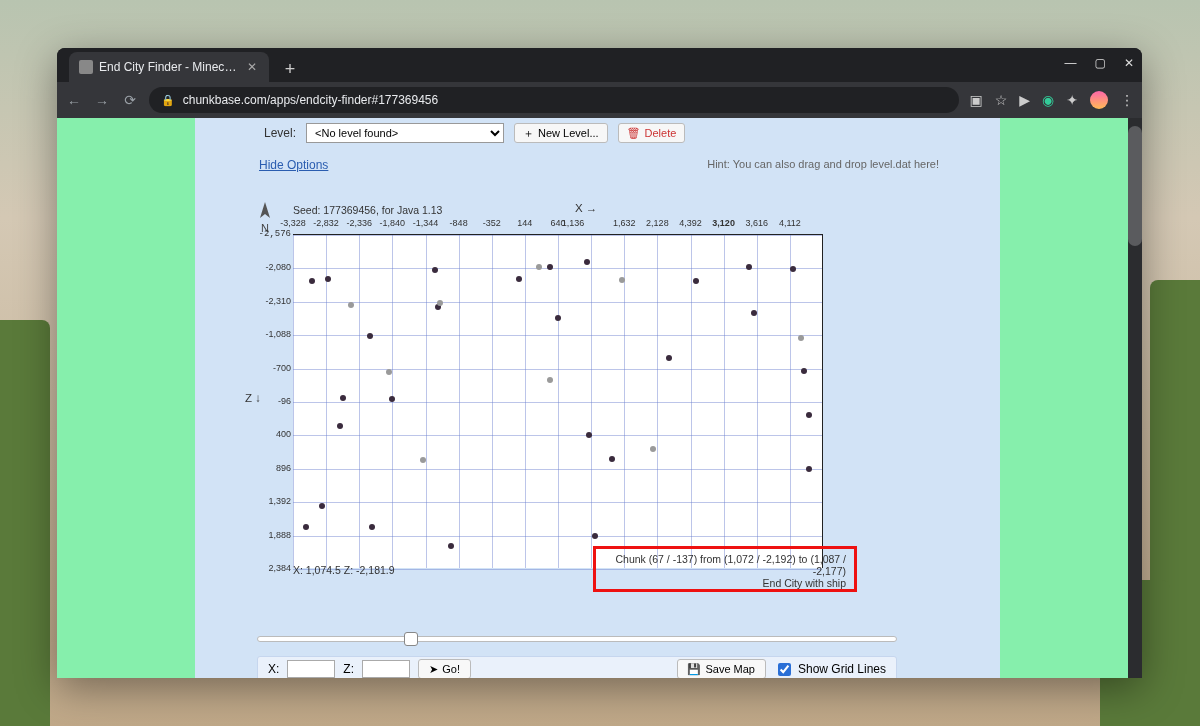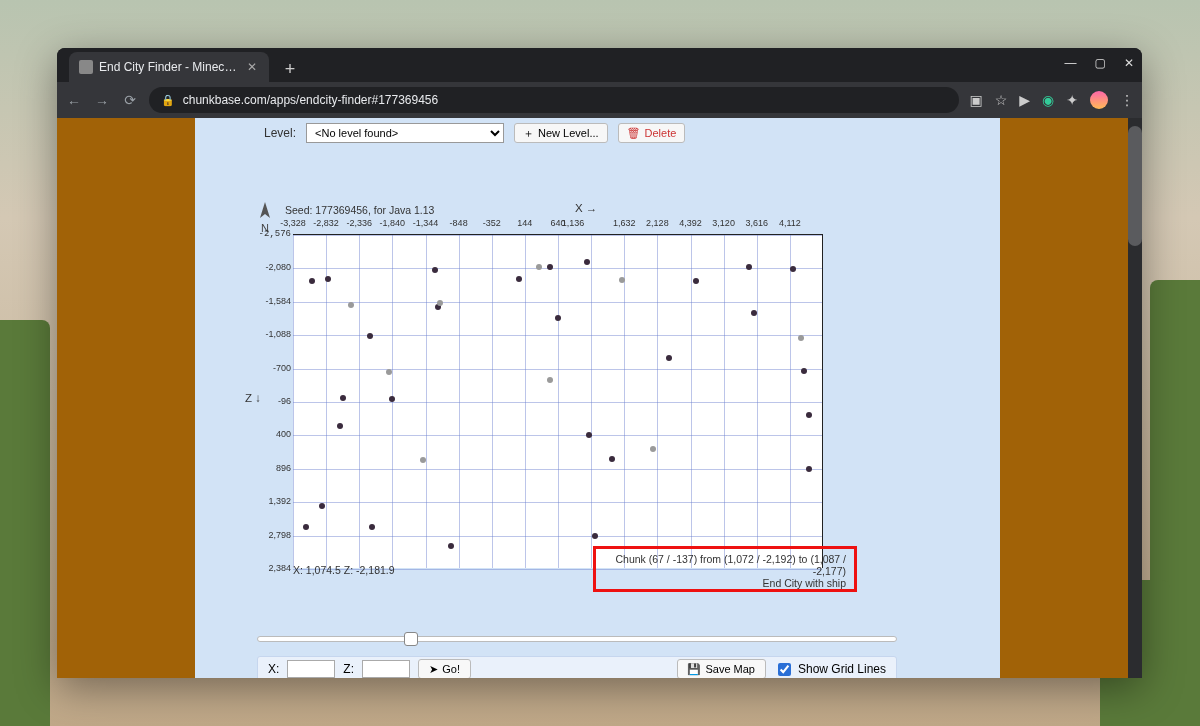--- a/index.html
+++ b/index.html
@@ -38,21 +38,21 @@
     height:36px; background:#35363a; display:flex; align-items:center; padding:0 8px; gap:10px;
   }
   .nav-ico { width:18px; text-align:center; color:#9aa0a6; cursor:pointer; font-size:14px; }
   .omnibox { flex:1; height:26px; background:#202124; border-radius:13px; display:flex; align-items:center; padding:0 12px; color:#e8eaed; font-size:12px; gap:8px; }
   .omnibox .lock { color:#9aa0a6; font-size:11px; }
   .rt-icons { display:flex; gap:12px; align-items:center; }
   .rt-icons span { color:#ccc; font-size:14px; cursor:pointer; }
   .avatar { width:18px; height:18px; border-radius:50%; background:linear-gradient(#f6a,#fb5); }
 
   .viewport {
-    height:560px; background:#a16207; position:relative; overflow:hidden;
+    height:560px; background:#86efac; position:relative; overflow:hidden;
   }
 
   .page-outer {
     position:absolute; left:138px; top:0; width:805px; height:560px;
     background:#d2e3f6; overflow:hidden;
   }
   .page-inner {
     position:absolute; left:54px; top:0; width:700px; height:560px;
   }
 
@@ -62,21 +62,21 @@
   .btn-sm { height:20px; border:1px solid #bbb; border-radius:3px; background:#f7f7f7; font-size:11px; padding:0 8px; display:flex; align-items:center; gap:4px; cursor:pointer; }
   .btn-sm.del { color:#c33; }
   .options-row { position:absolute; top:40px; left:0; width:700px; display:flex; justify-content:space-between; padding:0 10px; font-size:12px; }
   .opt-link { color:#2a5db0; text-decoration:underline; cursor:pointer; }
   .hint { color:#666; font-size:11px; }
 
   
   .chart-wrap { position:absolute; top:76px; left:8px; width:670px; height:400px; }
   .compass { position:absolute; left:-2px; top:6px; width:20px; text-align:center; color:#444; font-size:11px; }
   .compass svg { display:block; margin:0 auto; }
-  .seed-caption { position:absolute; left:28px; top:10px; font-size:10.5px; color:#333; }
+  .seed-caption { position:absolute; left:36px; top:10px; font-size:10.5px; color:#333; }
   .axis-x-title { position:absolute; left:318px; top:8px; font-size:11.5px; color:#333; }
   .axis-z-title { position:absolute; left:-12px; top:198px; font-size:11.5px; color:#333; line-height:12px; text-align:center; }
 
   .plot {
     position:absolute; left:36px; top:40px; width:530px; height:334px;
     border-top:1.4px solid #222; border-right:1.4px solid #222;
     background:#fff;
   }
   .plot .grid-v, .plot .grid-h { position:absolute; background:#6a7fcf; opacity:.45; }
   .plot .grid-v { width:1px; height:100%; top:0; }
@@ -167,20 +167,24 @@
           <div class="btn-sm">
             <span>＋</span>
             <span>New Level...</span>
           </div>
           <div class="btn-sm del">
             <span>🗑</span>
             <span>Delete</span>
           </div>
         </div>
 
+        <div class="options-row">
+          <span class="opt-link">Hide Options</span>
+          <span class="hint">Hint: You can also drag and drop level.dat here!</span>
+        </div>
 
         <div class="chart-wrap">
           <div class="compass">
             <svg width="16" height="22">
                 <polygon points="8,2 13,18 8,14 3,18" fill="#555"></polygon>
               </svg>
             <span>N</span>
           </div>
           <div class="seed-caption">Seed: 177369456, for Java 1.13</div>
           <div class="axis-x-title">X →</div>
@@ -194,35 +198,35 @@
               <div class="xtick" style="left: 135.375px;">-1,840</div>
               <div class="xtick" style="left: 168.5px;">-1,344</div>
               <div class="xtick" style="left: 201.625px;">-848</div>
               <div class="xtick" style="left: 234.75px;">-352</div>
               <div class="xtick" style="left: 267.875px;">144</div>
               <div class="xtick" style="left: 301px;">640</div>
               <div class="xtick" style="left: 316px;">1,136</div>
               <div class="xtick" style="left: 367.25px;">1,632</div>
               <div class="xtick" style="left: 400.375px;">2,128</div>
               <div class="xtick" style="left: 433.5px;">4,392</div>
-              <div class="xtick" style="left: 466.625px;">3,120</div>
+              <div class="xtick" style="left: 466.625px; font-weight: bold;">3,120</div>
               <div class="xtick" style="left: 499.75px;">3,616</div>
               <div class="xtick" style="left: 532.875px;">4,112</div>
             </div>
           <div id="yticks">
               <div class="ytick" style="top: 40px; font-family: Liberation Mono, monospace;">-2,576</div>
               <div class="ytick" style="top: 73.4px;">-2,080</div>
-              <div class="ytick" style="top: 106.8px;">-1,584</div>
+              <div class="ytick" style="top: 106.8px;">-2,310</div>
               <div class="ytick" style="top: 140.2px;">-1,088</div>
               <div class="ytick" style="top: 173.6px;">-700</div>
               <div class="ytick" style="top: 207px;">-96</div>
               <div class="ytick" style="top: 240.4px;">400</div>
               <div class="ytick" style="top: 273.8px;">896</div>
               <div class="ytick" style="top: 307.2px;">1,392</div>
-              <div class="ytick" style="top: 340.6px;">2,798</div>
+              <div class="ytick" style="top: 340.6px;">1,888</div>
               <div class="ytick" style="top: 374px;">2,384</div>
             </div>
           <div class="plot" id="plot">
               <div class="grid-v" style="left: 0px;"></div>
               <div class="grid-v" style="left: 33.125px;"></div>
               <div class="grid-v" style="left: 66.25px;"></div>
               <div class="grid-v" style="left: 99.375px;"></div>
               <div class="grid-v" style="left: 132.5px;"></div>
               <div class="grid-v" style="left: 165.625px;"></div>
               <div class="grid-v" style="left: 198.75px;"></div>

